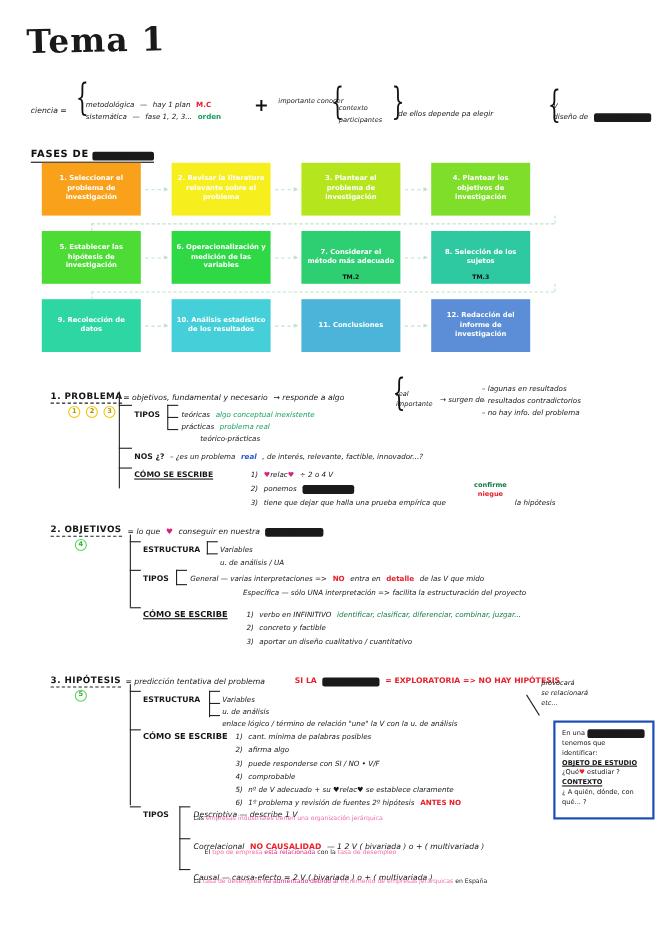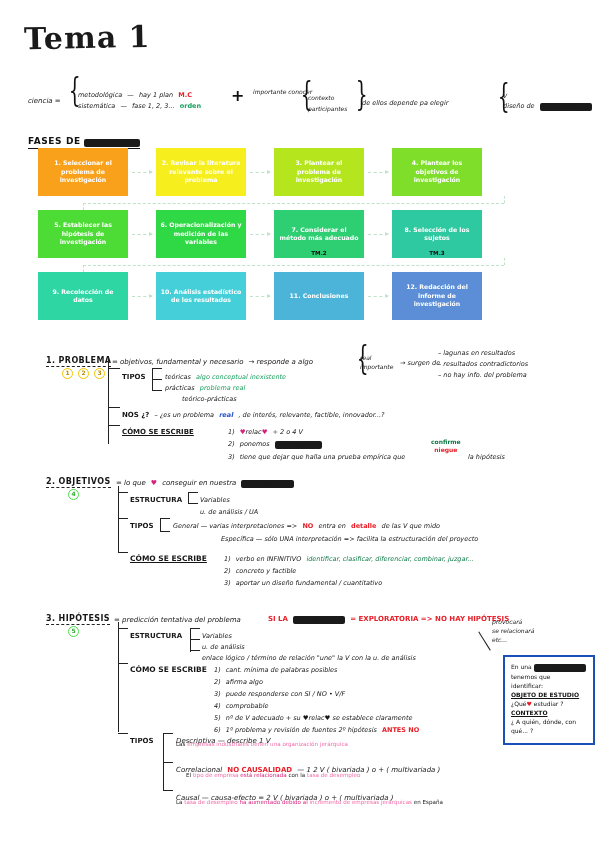--- a/index.html
+++ b/index.html
@@ -403,21 +403,21 @@
     <span class="hw s65 i">1)</span>
     <span class="hw s65 i">verbo en INFINITIVO</span>
     <span class="hw s65 i dgreen">identificar, clasificar, diferenciar, combinar, juzgar...</span>
   </div>
   <div class="abs" style="left:224px;top:558px;">
     <span class="hw s65 i">2)</span>
     <span class="hw s65 i">concreto y factible</span>
   </div>
   <div class="abs" style="left:224px;top:570px;">
     <span class="hw s65 i">3)</span>
-    <span class="hw s65 i">aportar un diseño fundamental / cuantitativo</span>
+    <span class="hw s65 i">aportar un diseño cualitativo / cuantitativo</span>
   </div>
 
   <div class="abs" style="left:46px;top:606px;">
     <span class="hw s8 secnum">3. HIPÓTESIS</span>
   </div>
   <div class="abs" style="left:114px;top:607px;">
     <span class="hw s7 i">= predicción tentativa del problema</span>
   </div>
   <div class="abs" style="left:268px;top:606px;">
     <span class="hw s7 b red">SI LA</span>

